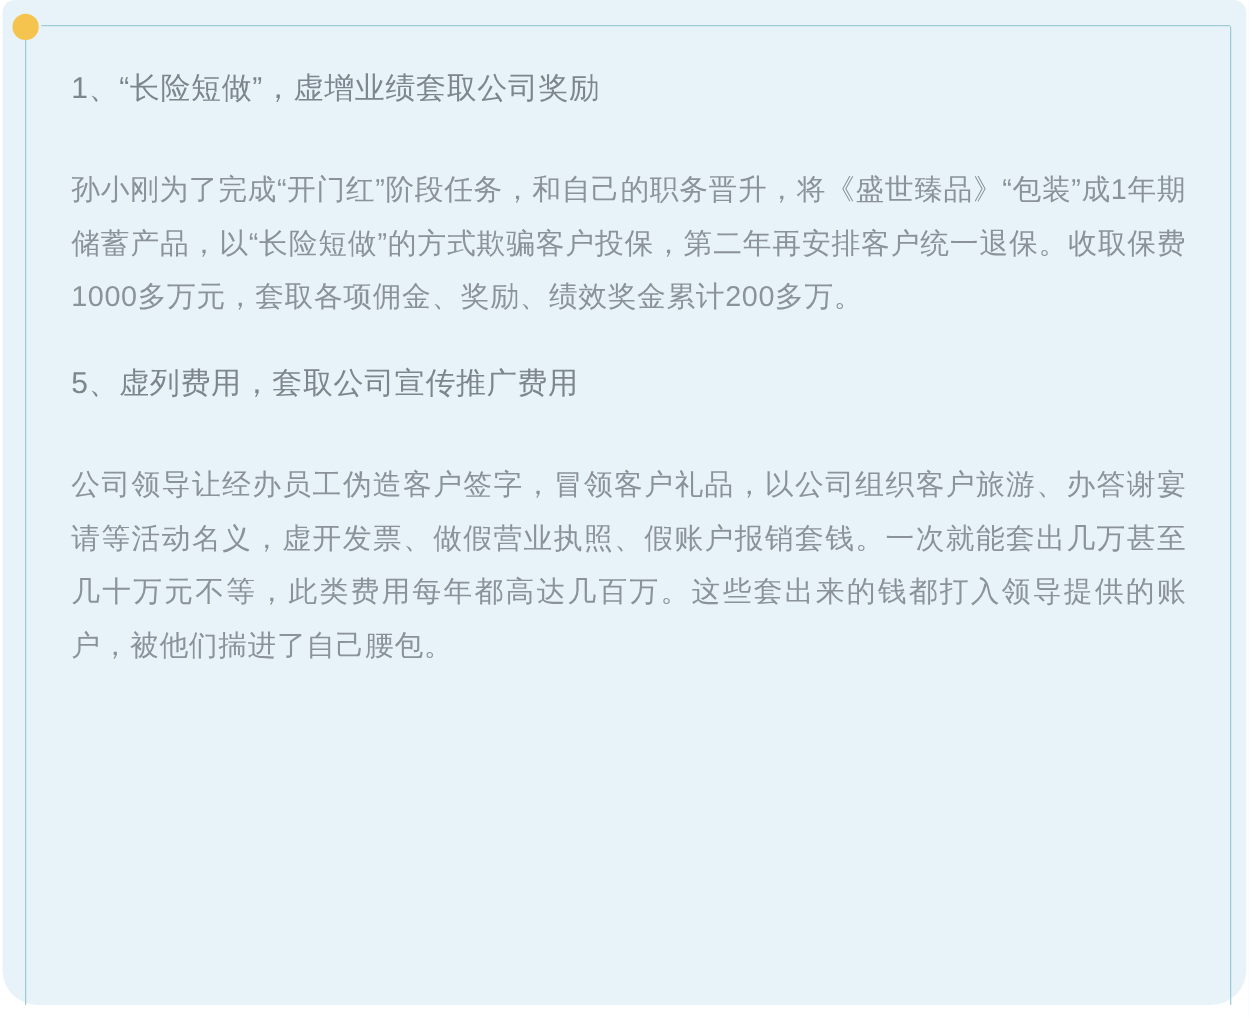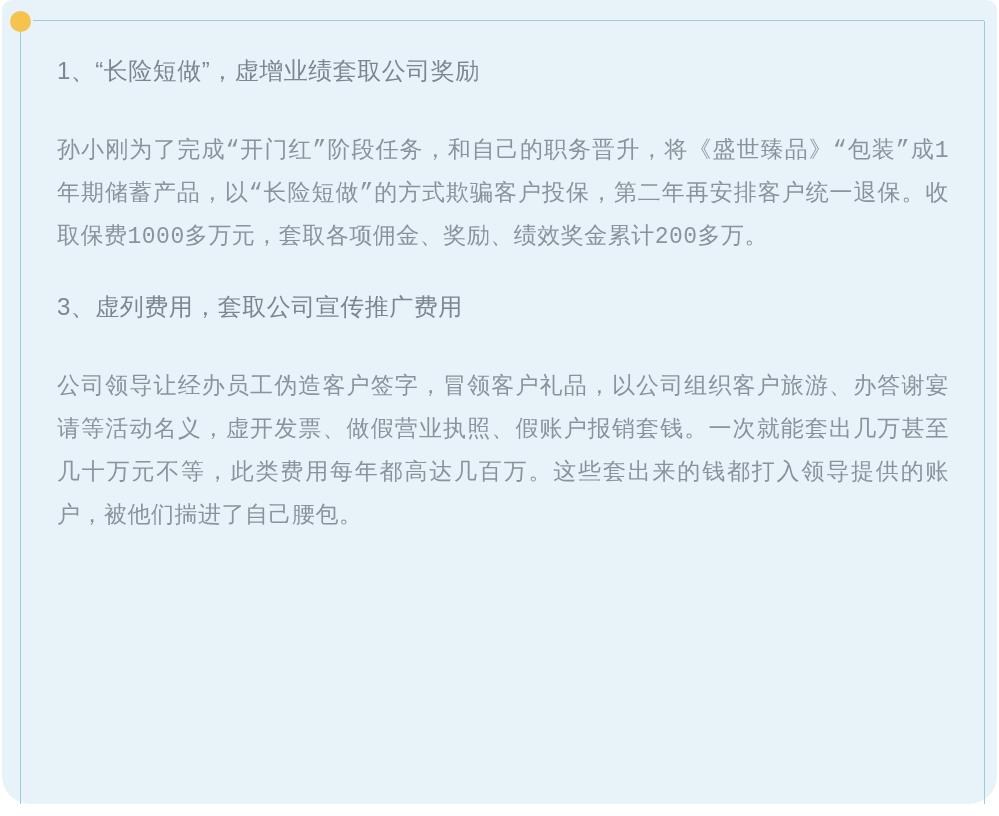--- a/index.html
+++ b/index.html
@@ -68,21 +68,20 @@
     color: #7d858f;
     letter-spacing: 0.5px;
   }
   .section-paragraph {
     margin: 0 0 33px 0;
     font-size: 23px;
     line-height: 43px;
     color: #8b929b;
     text-align: justify;
     letter-spacing: 0.5px;
-    font-family: Liberation Mono, monospace;
   }
 </style>
 </head>
 <body>
 
 <div class="panel"></div>
 
 <div class="frame-line frame-top"></div>
 <div class="frame-line frame-left"></div>
 <div class="frame-line frame-right"></div>
@@ -90,17 +89,17 @@
 
 <div class="content">
 
   <div>
     <h2 class="section-heading">1、“长险短做”，虚增业绩套取公司奖励</h2>
     <p class="section-paragraph">孙小刚为了完成“开门红”阶段任务，和自己的职务晋升，将《盛世臻品》“包装”成1年期储蓄产品，以“长险短做”的方式欺骗客户投保，第二年再安排客户统一退保。收取保费1000多万元，套取各项佣金、奖励、绩效奖金累计200多万。</p>
   </div>
 
 
   <div>
-    <h2 class="section-heading">3、虚列费用，套取公司宣传推广费用</h2>
+    <h2 class="section-heading">5、虚列费用，套取公司宣传推广费用</h2>
     <p class="section-paragraph">公司领导让经办员工伪造客户签字，冒领客户礼品，以公司组织客户旅游、办答谢宴请等活动名义，虚开发票、做假营业执照、假账户报销套钱。一次就能套出几万甚至几十万元不等，此类费用每年都高达几百万。这些套出来的钱都打入领导提供的账户，被他们揣进了自己腰包。</p>
   </div>
 
 </div>
 
 </body></html>

